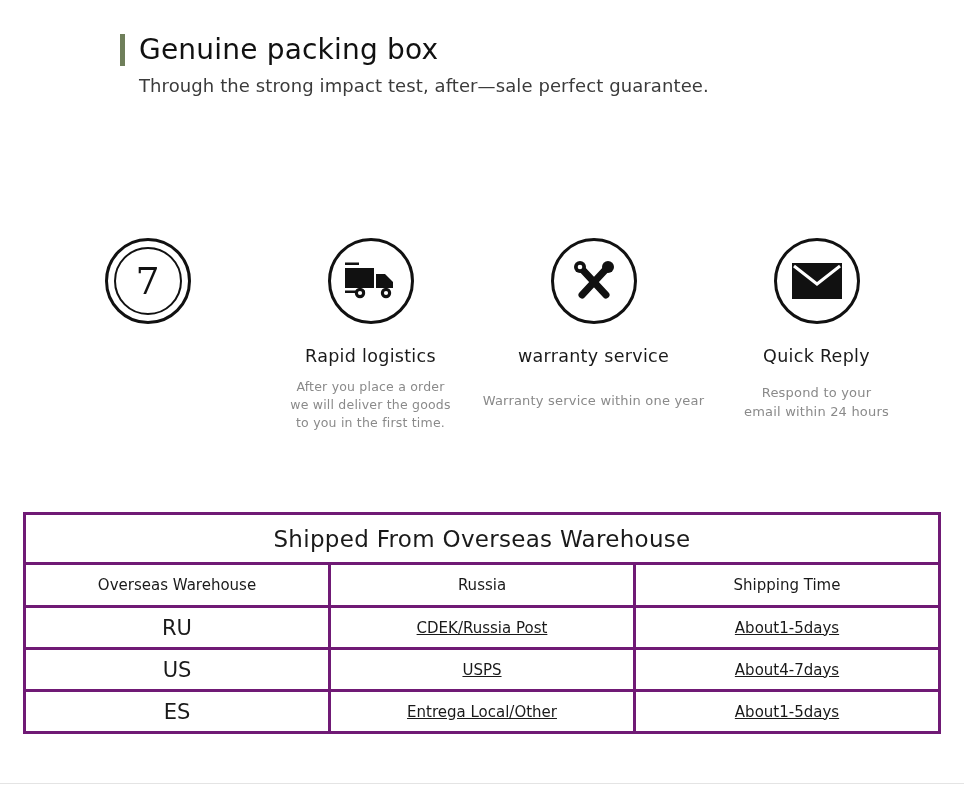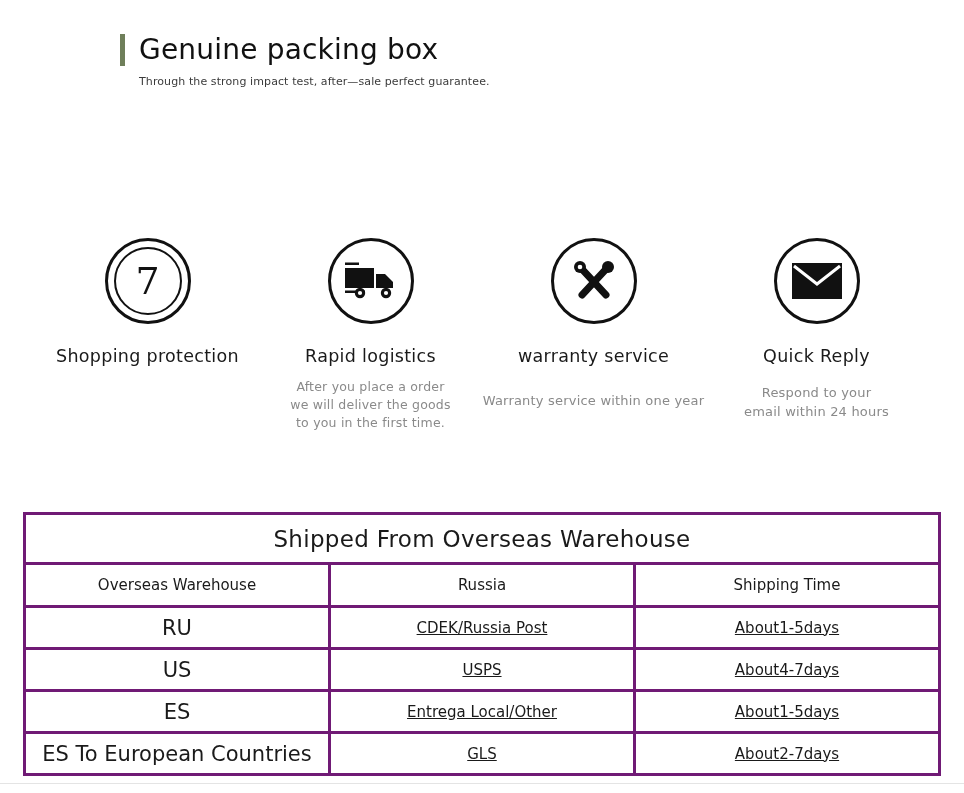--- a/index.html
+++ b/index.html
@@ -37,21 +37,21 @@
   .header-title {
     font-size: 28px;
     font-weight: 400;
     letter-spacing: 0.2px;
     color: #111111;
     line-height: 1;
   }
   .header-sub {
     margin-left: 19px;
     margin-top: 9px;
-    font-size: 11px;
+    font-size: 18px;
     color: #3b3b3b;
     letter-spacing: 0.1px;
   }
 
   
   .features {
     position: absolute;
     top: 238px;
     left: 36px;
     width: 892px;
@@ -181,21 +181,20 @@
   </div>
   <div class="header-sub">Through the strong impact test, after—sale perfect guarantee.</div>
 </div>
 
 <div class="features">
 
   <div class="feature">
     <div class="seven-outer">
       <div class="seven-inner">7</div>
     </div>
-    <div class="feature-title">Shopping protection</div>
   </div>
 
   <div class="feature">
     <div class="icon-circle">
       <svg width="54" height="40" viewBox="0 0 54 40" aria-hidden="true">
         <rect x="1" y="7" width="29" height="20" fill="#111111"></rect>
         <path d="M32 13 h9 l8 8 v6 h-17 z" fill="#111111"></path>
         <rect x="1" y="29.5" width="20" height="2.5" fill="#111111"></rect>
         <rect x="1" y="1.5" width="14" height="2.5" fill="#111111"></rect>
         <circle cx="16" cy="32" r="5.2" fill="#111111"></circle>
@@ -259,22 +258,17 @@
       <tr>
         <td class="big-cell col1">US</td>
         <td class="mid-cell col2">USPS</td>
         <td class="mid-cell col3">About4-7days</td>
       </tr>
       <tr>
         <td class="big-cell col1">ES</td>
         <td class="mid-cell col2">Entrega Local/Other</td>
         <td class="mid-cell col3">About1-5days</td>
       </tr>
-      <tr>
-        <td class="big-cell col1">ES To European Countries</td>
-        <td class="mid-cell col2">GLS</td>
-        <td class="mid-cell col3">About2-7days</td>
-      </tr>
     </tbody>
   </table>
 </div>
 
 <div class="bottom-rule"></div>
 
 </body></html>

